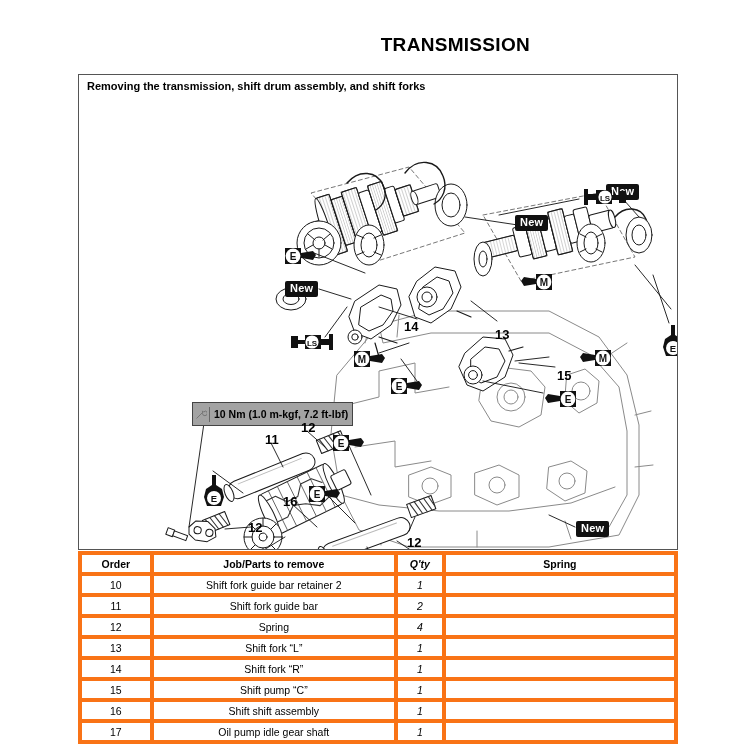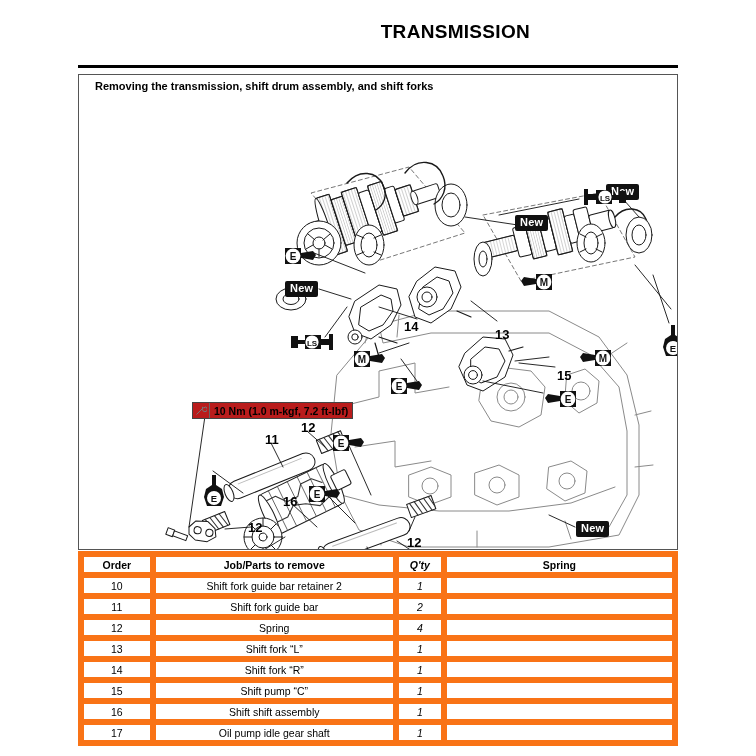--- a/index.html
+++ b/index.html
@@ -12,21 +12,21 @@
     height: 756px;
     font-family: "Liberation Sans", sans-serif;
     color: #000;
     position: relative;
     overflow: hidden;
   }
 
   
   #page-header {
     position: absolute;
-    left: 0; top: 3px;
+    left: 0; top: 16px;
     width: 608px;
     height: 62px;
   }
   #page-title {
     position: absolute;
     right: 78px;
     top: 18px;
     font-size: 19px;
     font-weight: bold;
     letter-spacing: 0.3px;
@@ -52,21 +52,20 @@
     background: #fff;
     overflow: hidden;
   }
   #diagram-caption {
     position: absolute;
     left: 8px;
     top: 5px;
     font-size: 11px;
     font-weight: bold;
     white-space: nowrap;
-    margin-left: 8px;
   }
   #diagram-svg {
     position: absolute;
     left: 0; top: 0;
   }
 
   
   .ov { position: absolute; }
 
   .new-tag {
@@ -85,22 +84,22 @@
     font-weight: bold;
     color: #000;
     line-height: 1;
   }
 
   
   .torque-box {
     display: inline-flex;
     align-items: center;
     border: 1px solid #444;
-    background: #b91c1c;
-    height: 17px;
+    background: #a3a3a3;
+    height: 24px;
     padding: 0 4px 0 0;
     box-sizing: border-box;
   }
   .torque-box .wrench {
     width: 16px;
     height: 15px;
     border-right: 1px solid #666;
     margin-right: 4px;
     display: flex;
     align-items: center;
@@ -118,21 +117,21 @@
   
   #parts-table {
     position: absolute;
     left: 78px;
     top: 551px;
     width: 600px;
     border-collapse: collapse;
     font-size: 10.5px;
   }
   #parts-table th, #parts-table td {
-    border: 6px solid #f97316;
+    border: 4px solid #f97316;
     height: 21px;
     padding: 0 6px;
     box-sizing: border-box;
   }
   #parts-table thead th {
     font-weight: bold;
     text-align: center;
     font-size: 10.5px;
   }
   .col-order { width: 72px; text-align: center; }

